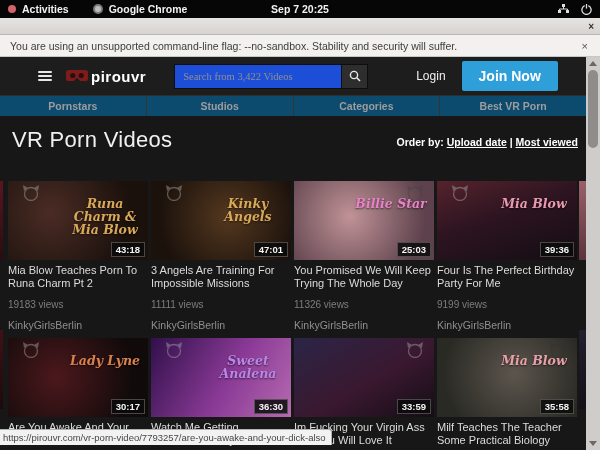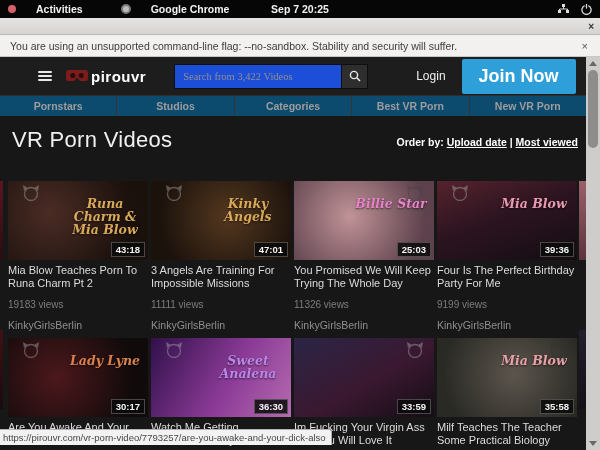--- a/index.html
+++ b/index.html
@@ -1,21 +1,21 @@
 <!DOCTYPE html>
 <html><head>
 <meta charset="utf-8">
 <style>
   * { margin:0; padding:0; box-sizing:border-box; }
   html,body { width:600px; height:450px; overflow:hidden; background:#000; font-family:"Liberation Sans", sans-serif; }
   .screen { position:relative; width:600px; height:450px; }
 
   
   .sysbar { position:absolute; top:0; left:0; width:600px; height:18px; background:#060606; color:#f2f2f2; display:flex; align-items:center; font-size:10.5px; font-weight:bold; }
-  .sysbar .left { display:flex; align-items:center; gap:20px; margin-left:8px; }
+  .sysbar .left { display:flex; align-items:center; gap:6px; margin-left:8px; }
   .dot-icon { width:8px; height:8px; border-radius:50%; background:#d4626a; display:inline-block; }
   .chrome-ic { width:10px; height:10px; border-radius:50%; background:#bdbdbd; border:2px solid #7a7a7a; display:inline-block; margin-left:18px; }
   .sysbar .clock { position:absolute; left:50%; transform:translateX(-50%); }
   .sysbar .right { position:absolute; right:8px; display:flex; align-items:center; gap:12px; }
   .sysicon svg { display:block; }
 
   
   .titlebar { position:absolute; top:18px; left:0; width:600px; height:17px; background:linear-gradient(#e6e4e2,#d6d3d1); border-bottom:1px solid #b9b6b4; color:#222; font-size:9.5px; font-weight:bold; display:flex; align-items:center; justify-content:center; }
   .titlebar .close { position:absolute; right:6px; color:#333; font-weight:bold; font-size:10px; cursor:default; }
 
@@ -35,21 +35,21 @@
   .sitehead { position:absolute; top:0; left:0; width:586px; height:38px; background:#1d1d1d; display:flex; align-items:center;padding-left:12px; }
   .burger { margin-left:26px; width:14px; display:flex; flex-direction:column; gap:2px; }
   .burger span { display:block; height:2px; background:#e8e8e8; border-radius:1px; }
   .logo { display:flex; align-items:center; margin-left:14px; gap:3px; }
   .logo-word { color:#fff; font-weight:bold; font-size:15px; letter-spacing:0.5px; }
   .search-wrap { display:flex; margin-left:28px; }
   .search-input { width:168px; height:25px; background:#1d4ed8; border:1px solid #0e0e0e; color:#cfcfcf; font-size:10.5px; padding:0 8px; outline:none; font-family:Liberation Serif, serif; }
   .search-input::placeholder { color:#8f8f8f; }
   .search-btn { width:26px; height:25px; background:#2e2e2e; border:1px solid #0e0e0e; border-left:none; display:flex; align-items:center; justify-content:center; }
   .login { color:#f0f0f0; font-size:12px; margin-left:48px; }
-  .join-btn { margin-left:16px; background:#2f9fd9; color:#fff; font-size:18px; font-weight:bold; padding:7px 17px; border-radius:2px; border:none; }
+  .join-btn { margin-left:16px; background:#2f9fd9; color:#fff; font-size:14px; font-weight:bold; padding:7px 17px; border-radius:2px; border:none; }
 
   
   .nav { position:absolute; top:38px; left:0; width:586px; height:21px; background:#0c4a6e; display:flex; border-top:1px solid #2e2e2e; }
   .nav-item { flex:1; display:flex; align-items:center; justify-content:center; color:#9d9d9d; font-size:10.5px; font-weight:bold; border-right:1px solid #343434; }
   .nav-item:last-child { border-right:none; }
 
   
   .h1 { position:absolute; top:70px; left:12px; color:#f0f0f0; font-size:22px; font-weight:normal; letter-spacing:0.3px; }
   .orderby { position:absolute; top:79px; right:8px; color:#fff; font-size:10.5px; font-weight:bold; }
   .orderby a { color:#fff; text-decoration:underline; }
@@ -159,21 +159,20 @@
       </span>
       <span class="login">Login</span>
       <button class="join-btn">Join Now</button>
     </div>
 
     <div class="nav">
       <span class="nav-item">Pornstars</span>
       <span class="nav-item">Studios</span>
       <span class="nav-item">Categories</span>
       <span class="nav-item">Best VR Porn</span>
-      <span class="nav-item">New VR Porn</span>
     </div>
 
     <div class="h1">VR Porn Videos</div>
     <div class="orderby">
       <span>Order by:</span>
       <a>Upload date</a>
       <span>|</span>
       <a>Most viewed</a>
     </div>
 

